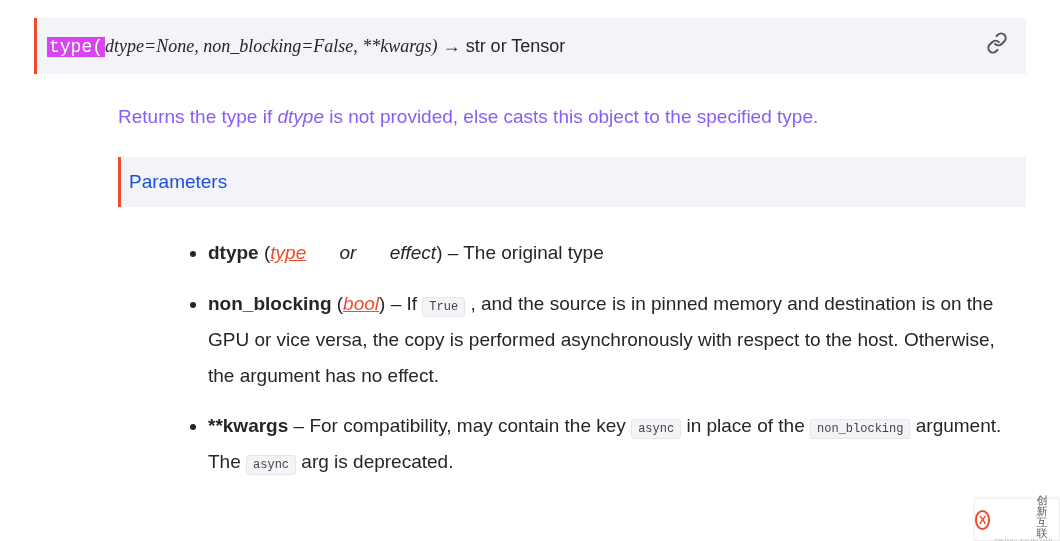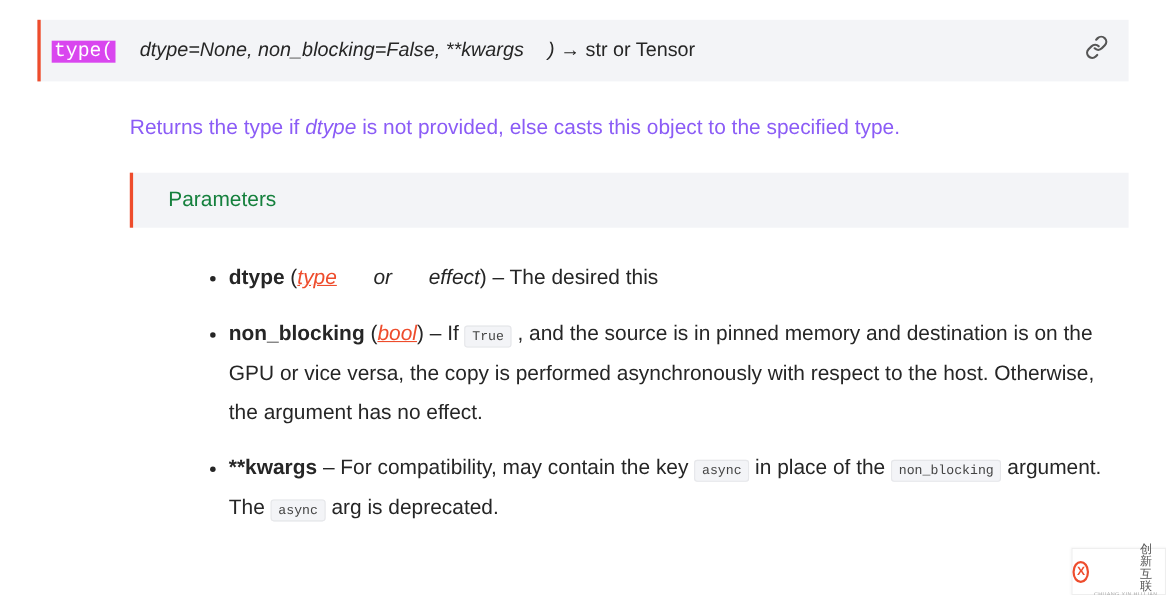--- a/index.html
+++ b/index.html
@@ -25,23 +25,22 @@
   .sig-left { display: inline; }
   .hl {
     background: #d946ef;
     color: #ffffff;
     font-family: "Courier New", Courier, monospace;
     font-style: normal;
     font-weight: normal;
     padding: 0 2px;
   }
   .sig-args {
-    font-family: Liberation Sans, sans-serif;
+    font-family: Liberation Serif, serif;
     font-style: italic;
-    margin-left: 22px;
   }
   .sig-return { color: #262626; text-align: center; }
   .arrow { font-family: Arial, sans-serif; }
   .link-icon {
     color: #555;
     font-size: 22px;
     text-decoration: none;
   }
   .link-icon svg { width: 22px; height: 22px; }
   .content {
@@ -49,23 +48,23 @@
     font-size: 19px;
     line-height: 1.55;
     color: #8b5cf6;
   }
   .para { margin-bottom: 26px; }
   .ital { font-style: italic; }
   .params-box {
     margin: 10px 34px 0 118px;
     background: #f3f4f7;
     border-left: 3px solid #ee4c2c;
-    padding: 14px 32px;
+    padding: 14px 8px;
     font-size: 19px;
-    color: #15803d;
+    color: #1d4ed8;
   }
   .param-list {
     margin: 28px 34px 0 208px;
     font-size: 19px;
     line-height: 1.9;
   }
   .param-list li { margin-bottom: 14px; list-style: disc; }
   .param-name { font-weight: 700; }
   .type-link { color: #ee4c2c; font-style: italic; }
   .type-ital { font-style: italic; margin-left: 28px; }
@@ -136,21 +135,21 @@
     <span>Returns the type if </span><span class="ital">dtype</span><span> is not provided, else casts this object to the specified type.</span>
   </p>
 </div>
 
 <div class="params-box">
   <span>Parameters</span>
 </div>
 
 <ul class="param-list">
   <li>
-    <span class="param-name">dtype</span><span> (</span><a href="#" class="type-link">type</a><span class="type-ital"> or </span><span class="type-ital">effect</span><span>) – </span><span>The desired this</span>
+    <span class="param-name">dtype</span><span> (</span><a href="#" class="type-link">type</a><span class="type-ital"> or </span><span class="type-ital">effect</span><span>) – </span><span>The original type</span>
   </li>
   <li>
     <span class="param-name">non_blocking</span><span> (</span><a href="#" class="type-link">bool</a><span>) – </span><span>If </span><span class="code-inline">True</span><span> , and the source is in pinned memory and destination is on the GPU or vice versa, the copy is performed asynchronously with respect to the host. Otherwise, the argument has no effect.</span>
   </li>
   <li>
     <span class="param-name">**kwargs</span><span> – </span><span>For compatibility, may contain the key </span><span class="code-inline">async</span><span> in place of the </span><span class="code-inline">non_blocking</span><span> argument. The </span><span class="code-inline">async</span><span> arg is deprecated.</span>
   </li>
 </ul>
 
 <div class="watermark">

